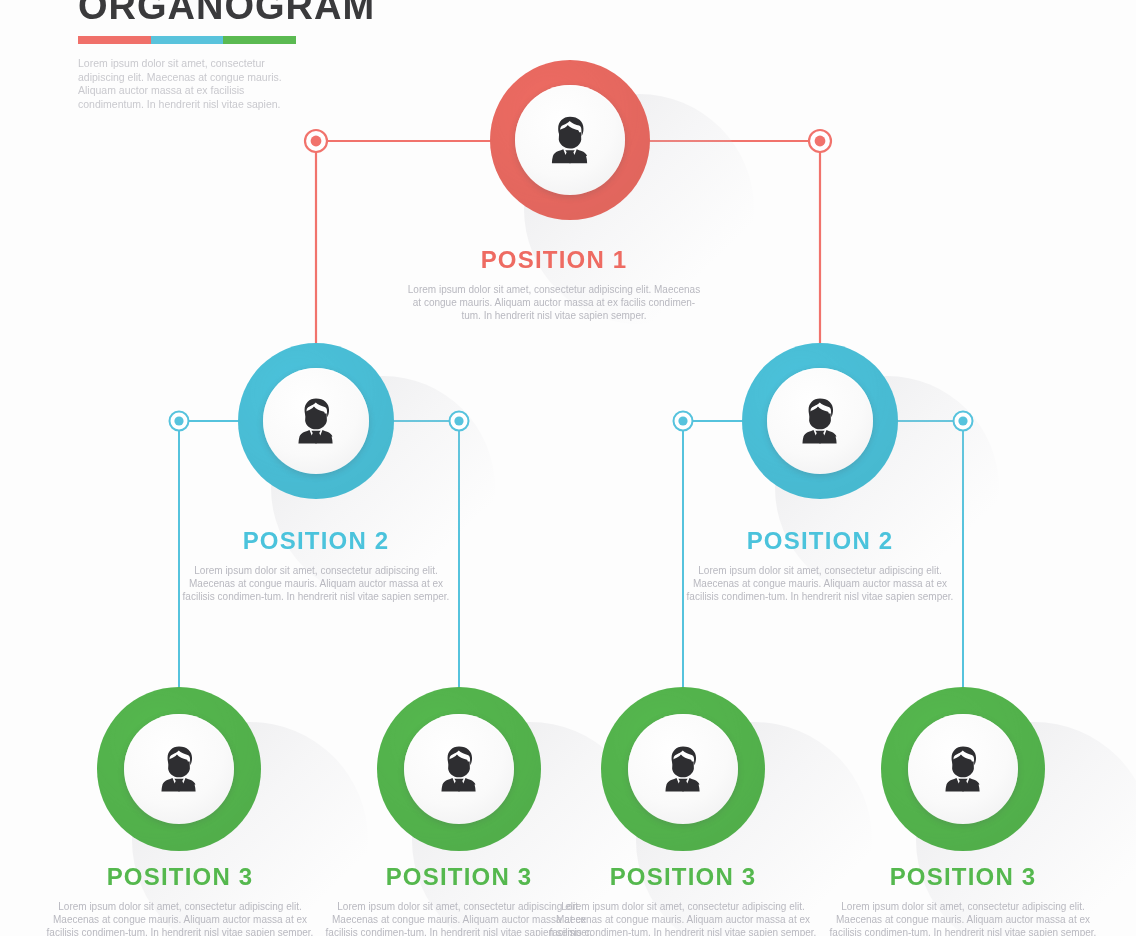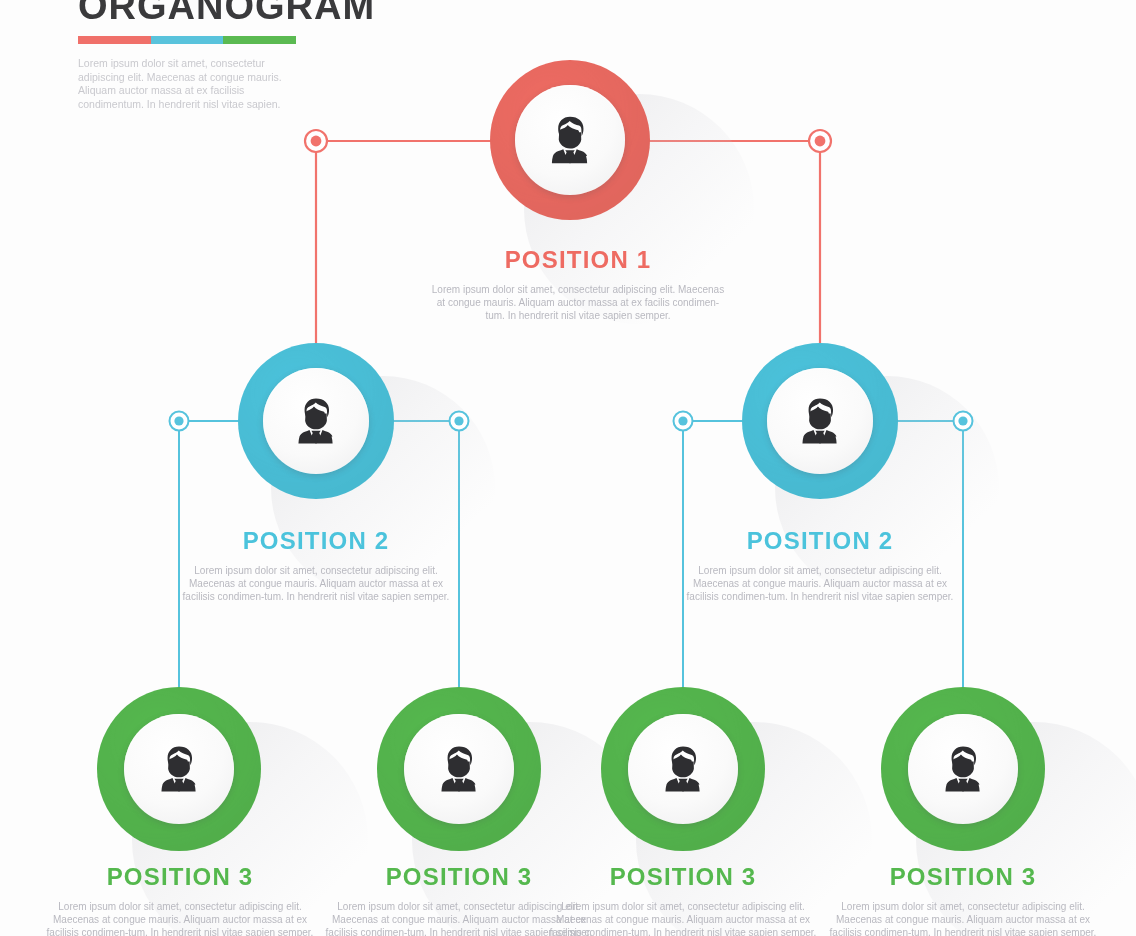--- a/index.html
+++ b/index.html
@@ -104,21 +104,21 @@
     <div class="ring-inner-shade" style="left:0; top:0; width:160px; height:160px;"></div>
     <div class="inner-circle" style="left:25px; top:25px; width:110px; height:110px;">
       <svg class="avatar" width="62" height="62" viewBox="0 0 64 64">
         <path fill="#2e2e31" d="M32 8c-7.2 0-12.2 5-12.2 12.3 0 3.1.7 5.6 1.8 7.6l.3-6.9c.3-3.4 2-4.1 3.2-4.6 2.6-1.1 4.9-2.2 6.6-4.1 1.9 2.4 7 4 9.6 4.8 1.4.5 2.3 1.7 2.4 3.6l.3 7.2c1.2-2 1.9-4.5 1.9-7.6C45.9 13 40.5 8 32 8z"></path>
         <path fill="#2e2e31" d="M41.4 24.1c-.1-1.3-.6-2-1.6-2.3-3.2-1-8.1-2.7-10-5.4-1.8 2.2-4.3 3.5-7 4.6-1 .4-1.8.9-2 2.9l-.4 7.7c.5 4.6 5.3 9.3 11.6 9.3s11-4.6 11.6-9.2l-.2-7.6z"></path>
         <path fill="#2e2e31" d="M49.6 48.6c-.8-2.6-3-4.2-5.7-5.2-1.6-.6-3.4-1.2-5-1.9l-2.3 5.9-1.1-2.7 1.4-2.2h-4.9-4.9l1.4 2.2-1.1 2.7-2.3-5.9c-1.6.7-3.4 1.3-5 1.9-2.7 1-4.9 2.6-5.7 5.2-.7 2.4-1 4.9-1.1 7.4h36.4c-.1-2.5-.4-5-1.1-7.4z"></path>
         <path fill="#2e2e31" d="M32.4 49.2l-1.6 3.6.6 3.2h1.2l.6-3.2z"></path>
       </svg>
     </div>
   </div>
-  <div class="label-block" style="left:428px; top:246px; width:300px;">
+  <div class="label-block" style="left:404px; top:246px; width:300px;">
     <div class="pos-title" style="color:#EE6B62;">POSITION 1</div>
     <div class="pos-desc">Lorem ipsum dolor sit amet, consectetur adipiscing elit. Maecenas at congue mauris. Aliquam auctor massa at ex facilis condimen-tum. In hendrerit nisl vitae sapien semper.</div>
   </div>
 
   <div class="node" style="left:238px; top:343px; width:156px; height:156px;">
     <div class="flat-shadow" style="left:33px; top:33px; width:224px; height:224px;"></div>
     <div class="ring" style="left:0; top:0; width:156px; height:156px; background:#4BC3DC;"></div>
     <div class="ring-inner-shade" style="left:0; top:0; width:156px; height:156px;"></div>
     <div class="inner-circle" style="left:25px; top:25px; width:106px; height:106px;">
       <svg class="avatar" width="60" height="60" viewBox="0 0 64 64">

